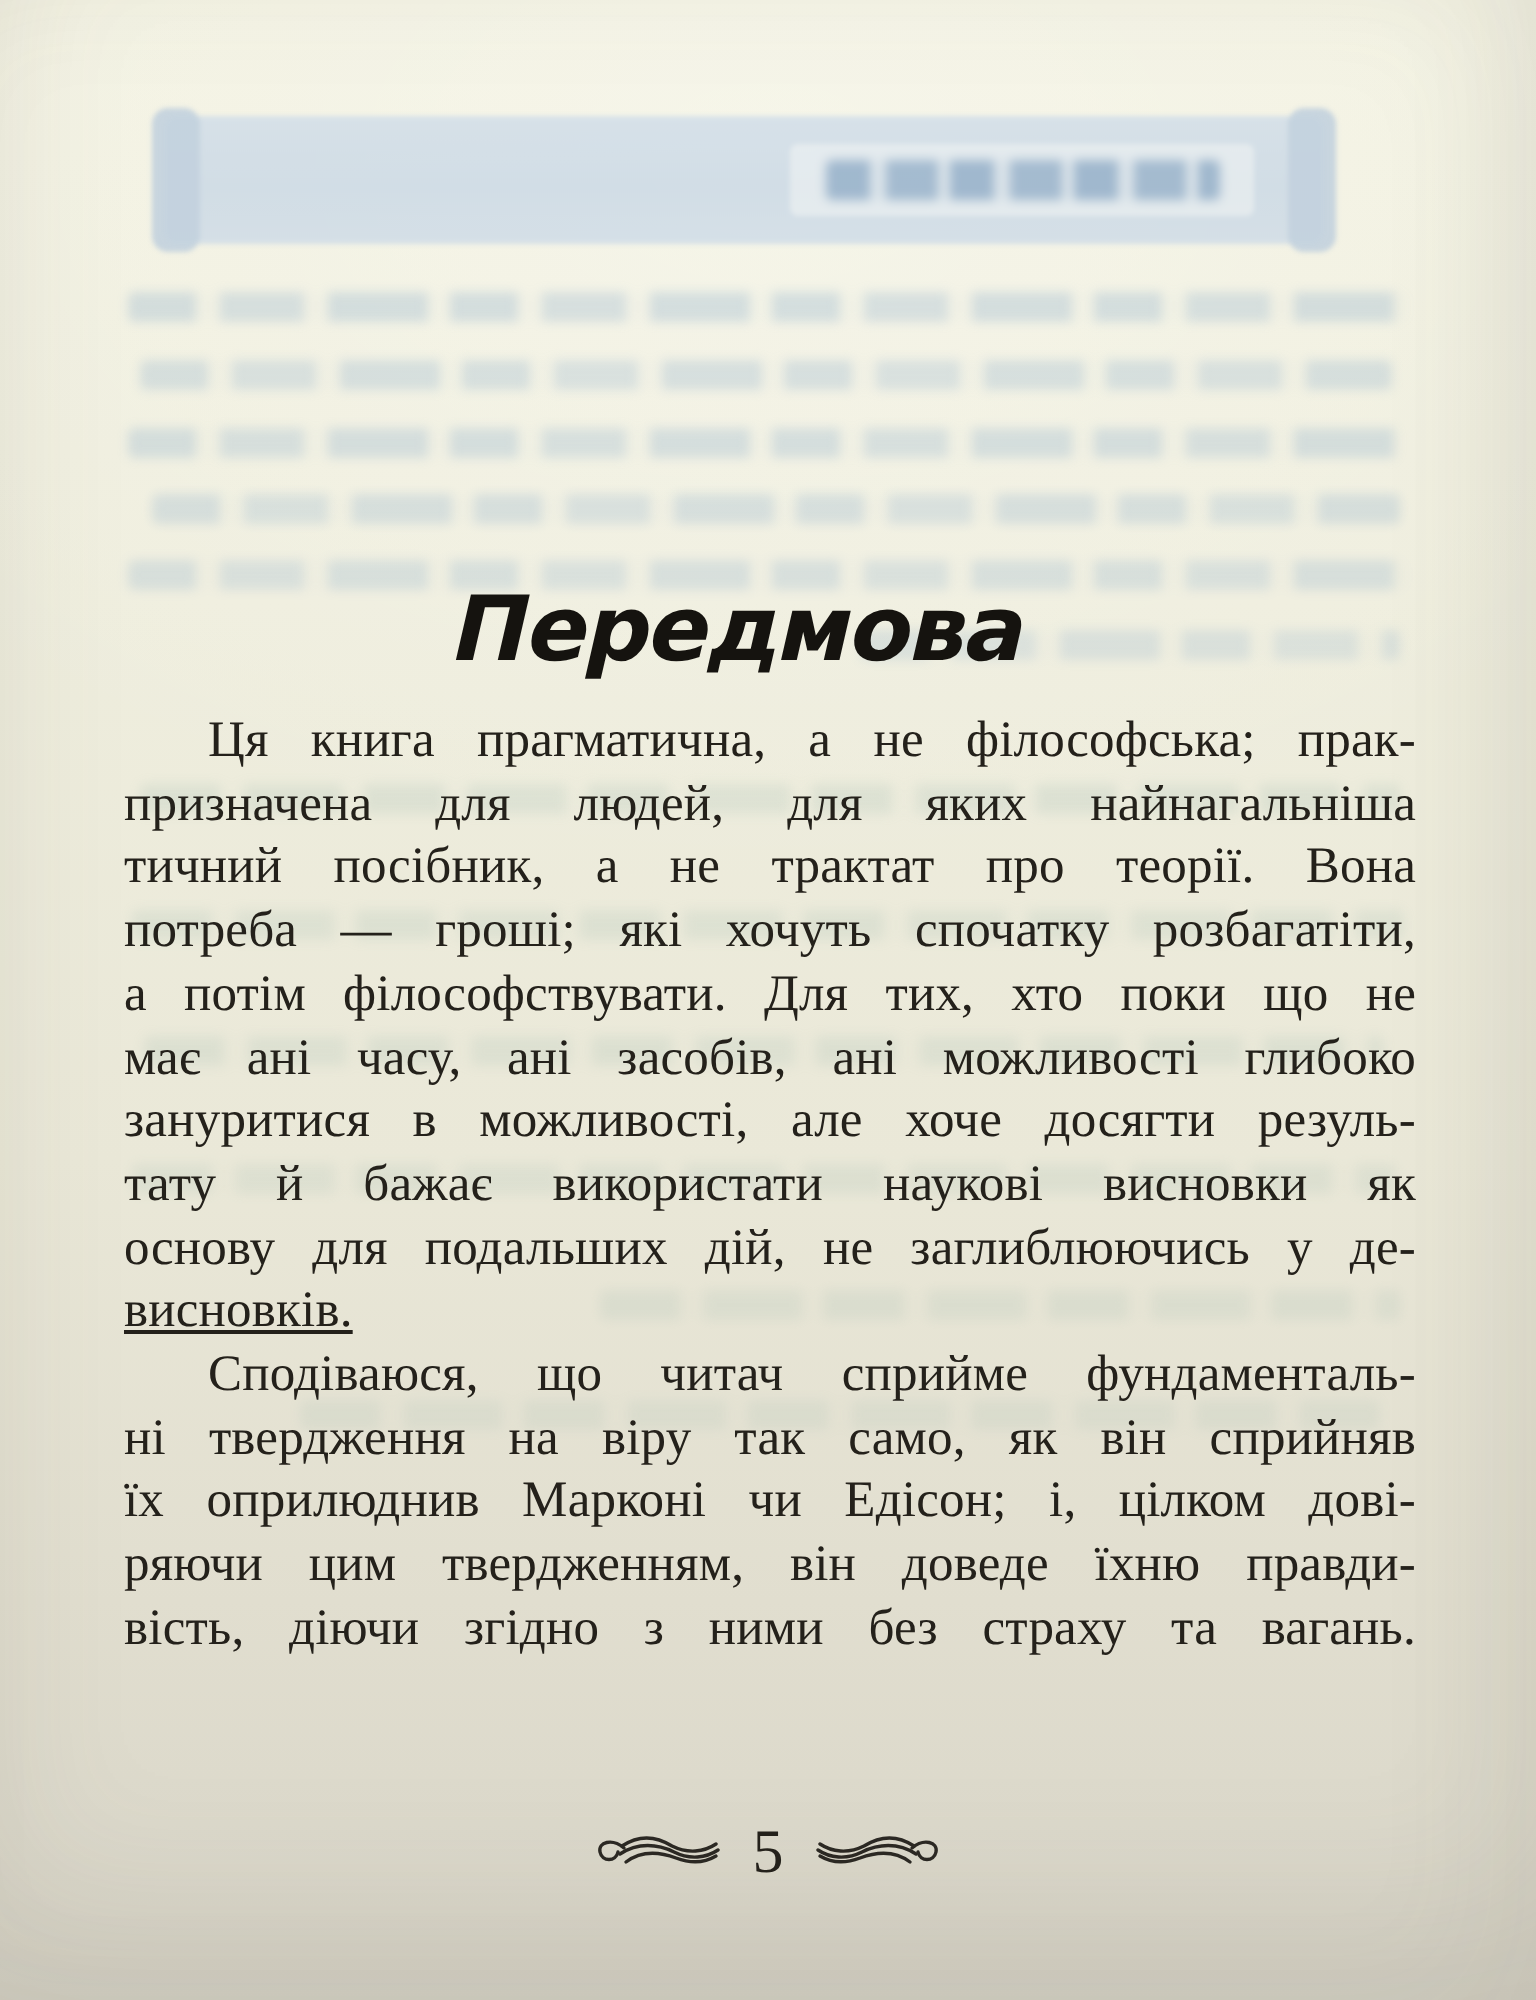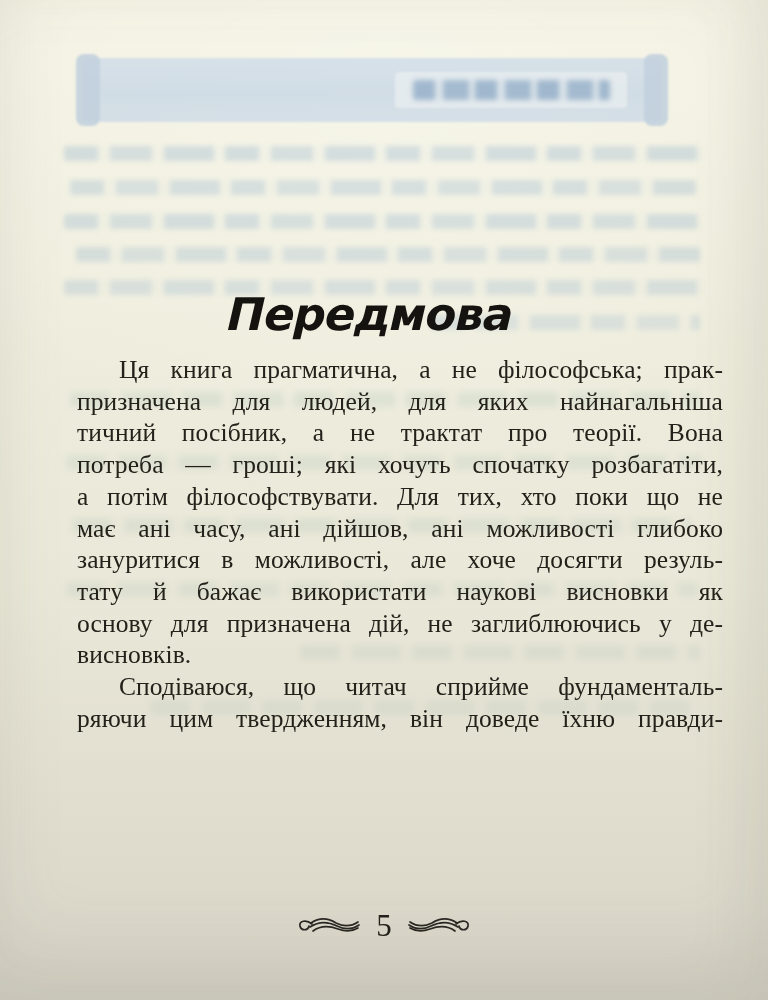--- a/index.html
+++ b/index.html
@@ -63,28 +63,28 @@
     text-align: center;
     font-family: "DejaVu Sans", sans-serif;
     font-weight: bold; font-style: italic;
     font-size: 45px; letter-spacing: -1px;
     color: #15130f;
     transform: skewX(-2deg);
   }
 
   
   .bodytext {
-    position: absolute; left: 77px; top: 354px; width: 646px;
+    position: absolute; left: 62px; top: 354px; width: 646px;
     font-size: 25.5px; line-height: 31.7px;
     color: #24211b;
     letter-spacing: 0.1px;
   }
   .line { text-align: justify; text-align-last: justify; white-space: nowrap; }
   .line.indent { text-indent: 42px; }
-  .line.para-end { text-align-last: left; white-space: normal; }
+  .line.para-end { text-align-last: left; white-space: normal; text-decoration: underline; }
 
   
   .folio {
     position: absolute; left: 0; top: 901px; width: 768px; height: 52px;
     display: flex; align-items: center; justify-content: center; gap: 16px;
   }
   .folio .num {
     font-size: 31px; color: #24211b; line-height: 1;
     transform: translateY(-2px);
   }
@@ -121,29 +121,32 @@
 
   <div class="heading">Передмова</div>
 
   <div class="bodytext">
     <div>
       <div class="line indent">Ця книга прагматична, а не філософська; прак-</div>
       <div class="line">призначена для людей, для яких найнагальніша</div>
       <div class="line">тичний посібник, а не трактат про теорії. Вона</div>
       <div class="line">потреба — гроші; які хочуть спочатку розбагатіти,</div>
       <div class="line">а потім філософствувати. Для тих, хто поки що не</div>
-      <div class="line">має ані часу, ані дійшов, ані можливості глибоко</div>
+      <div class="line">має ані часу, ані засобів, ані можливості глибоко</div>
       <div class="line">зануритися в можливості, але хоче досягти резуль-</div>
       <div class="line">тату й бажає використати наукові висновки як</div>
-      <div class="line">основу для призначена дій, не заглиблюючись у де-</div>
+      <div class="line">основу для подальших дій, не заглиблюючись у де-</div>
       <div class="line para-end">висновків.</div>
     </div>
     <div>
       <div class="line indent">Сподіваюся, що читач сприйме фундаменталь-</div>
+      <div class="line">ні твердження на віру так само, як він сприйняв</div>
+      <div class="line">їх оприлюднив Марконі чи Едісон; і, цілком дові-</div>
       <div class="line">ряючи цим твердженням, він доведе їхню правди-</div>
+      <div class="line">вість, діючи згідно з ними без страху та вагань.</div>
     </div>
   </div>
 
   <div class="folio">
     <svg class="flourish" viewBox="0 0 64 24">
       <path d="M16 9 C10 4, 3 6, 4 11 C5 16, 12 16, 13 11"></path>
       <path d="M15 8 C24 2, 32 3, 40 8 C48 12, 56 11, 62 7"></path>
       <path d="M14 12 C23 6, 33 7, 41 11 C49 15, 57 14, 63 10"></path>
       <path d="M17 16 C25 10, 34 11, 42 14 C50 17, 57 16, 62 13"></path>
     </svg>

